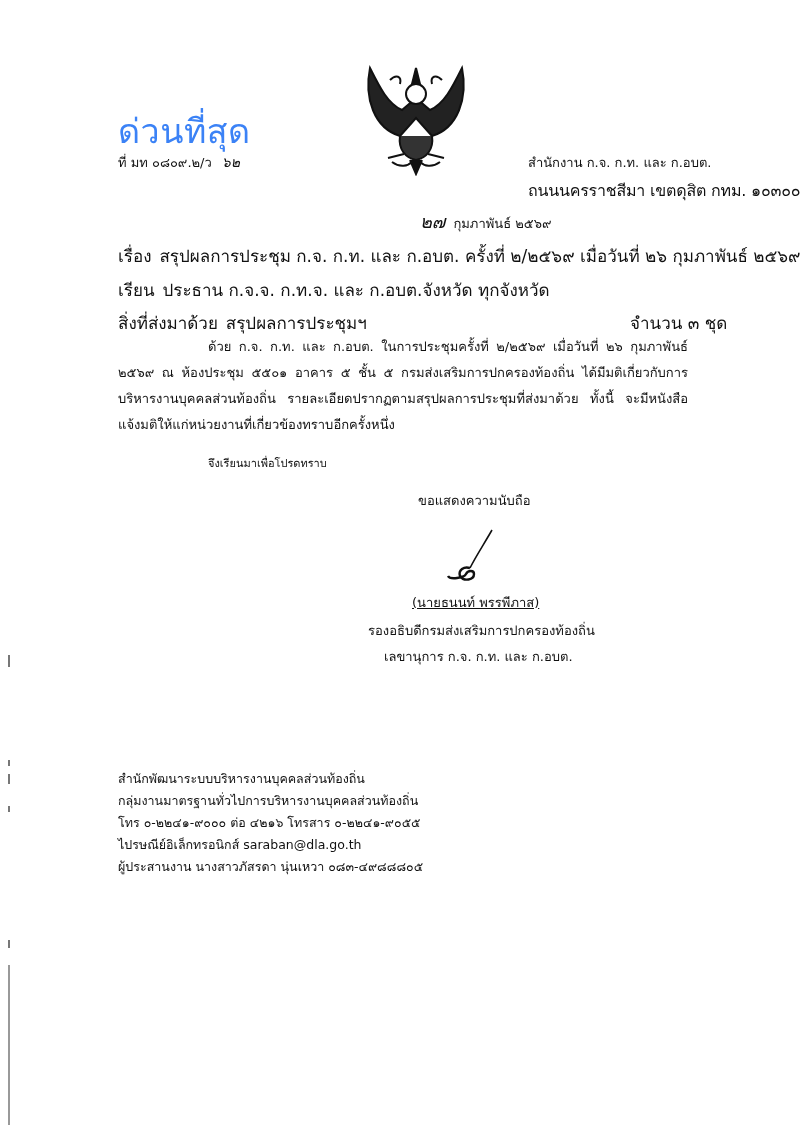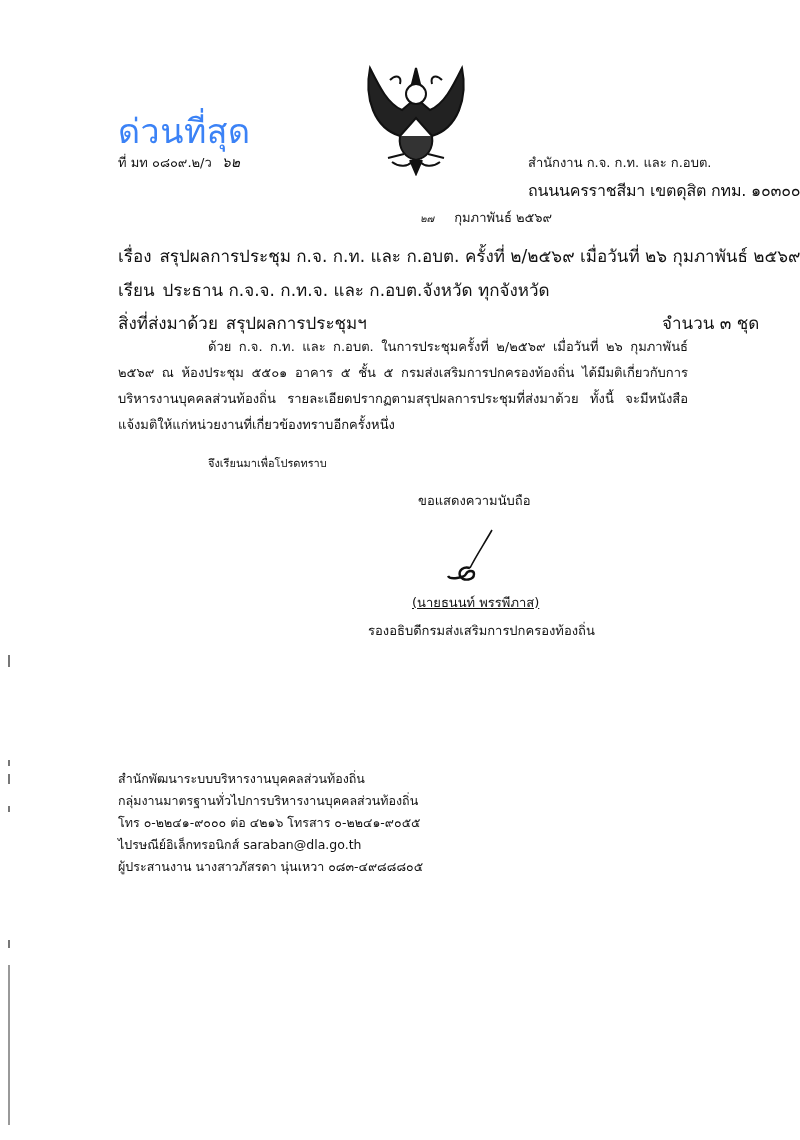--- a/index.html
+++ b/index.html
@@ -7,26 +7,26 @@
          font-family:"DejaVu Sans","Liberation Sans",sans-serif; color:#111; }
   .page { position:absolute; inset:0; }
   .abs { position:absolute; white-space:nowrap; }
   .urgent { left:118px; top:104px; font-size:34px; letter-spacing:0.5px; color:#3b82f6; }
   .docno { left:118px; top:151px; font-size:13px; }
   .docno .hand { font-style:italic; margin-left:10px; font-size:14px; }
   .emblem { left:360px; top:58px; width:112px; height:118px; }
   .office1 { left:528px; top:152px; font-size:13px;text-align:center; }
   .office2 { left:528px; top:178px; font-size:16px; letter-spacing:-0.2px; }
   .date { left:420px; top:207px; font-size:13px; }
-  .date .hand { font-style:italic; margin-right:20px; font-size:10px; }
+  .date .hand { font-style:italic; margin-right:8px; font-size:18px; }
   .line { font-size:17px; }
   .subj { left:118px; top:242px; }
   .to { left:118px; top:276px; }
   .encl { left:118px; top:309px; }
-  .qty { left:630px; top:309px;margin-left:32px; }
+  .qty { left:630px; top:309px; }
   .label { margin-right:8px; }
   .body { left:118px; top:334px; width:570px; font-size:13px; line-height:26px; white-space:normal; }
   .body p { margin:0; text-indent:90px; text-align:justify; }
   .closing1 { left:208px; top:454px; font-size:11px; }
   .closing2 { left:418px; top:490px; font-size:13px; }
   .sig { left:440px; top:528px; width:70px; height:58px; }
   .signer { left:412px; top:592px; font-size:13px;text-decoration:underline; }
   .pos1 { left:368px; top:620px; font-size:13px; }
   .pos2 { left:384px; top:646px; font-size:13px; }
   .contact { left:118px; top:768px; font-size:12.5px; line-height:22px; }
@@ -92,20 +92,21 @@
 
   <div class="abs sig">
     <svg width="70" height="58" viewBox="0 0 70 58">
       <path d="M52 2 C 44 16, 36 28, 30 40" fill="none" stroke="#111" stroke-width="1.6"></path>
       <path d="M30 40 C 24 38, 18 42, 20 48 C 24 54, 34 52, 34 46 C 34 42, 28 42, 26 46 C 24 50, 10 52, 8 48" fill="none" stroke="#111" stroke-width="2.4"></path>
     </svg>
   </div>
 
   <div class="abs signer">(นายธนนท์  พรรพีภาส)</div>
   <div class="abs pos1">รองอธิบดีกรมส่งเสริมการปกครองท้องถิ่น</div>
+  <div class="abs pos2">เลขานุการ ก.จ. ก.ท. และ ก.อบต.</div>
 
   <div class="abs contact">
     <div>สำนักพัฒนาระบบบริหารงานบุคคลส่วนท้องถิ่น</div>
     <div>กลุ่มงานมาตรฐานทั่วไปการบริหารงานบุคคลส่วนท้องถิ่น</div>
     <div>โทร ๐-๒๒๔๑-๙๐๐๐ ต่อ ๔๒๑๖ โทรสาร ๐-๒๒๔๑-๙๐๕๕</div>
     <div>ไปรษณีย์อิเล็กทรอนิกส์ saraban@dla.go.th</div>
     <div>ผู้ประสานงาน นางสาวภัสรดา นุ่นเหวา ๐๘๓-๔๙๘๘๘๐๕</div>
   </div>
 
   <div class="edge-mark" style="top:655px;height:12px;"></div>

